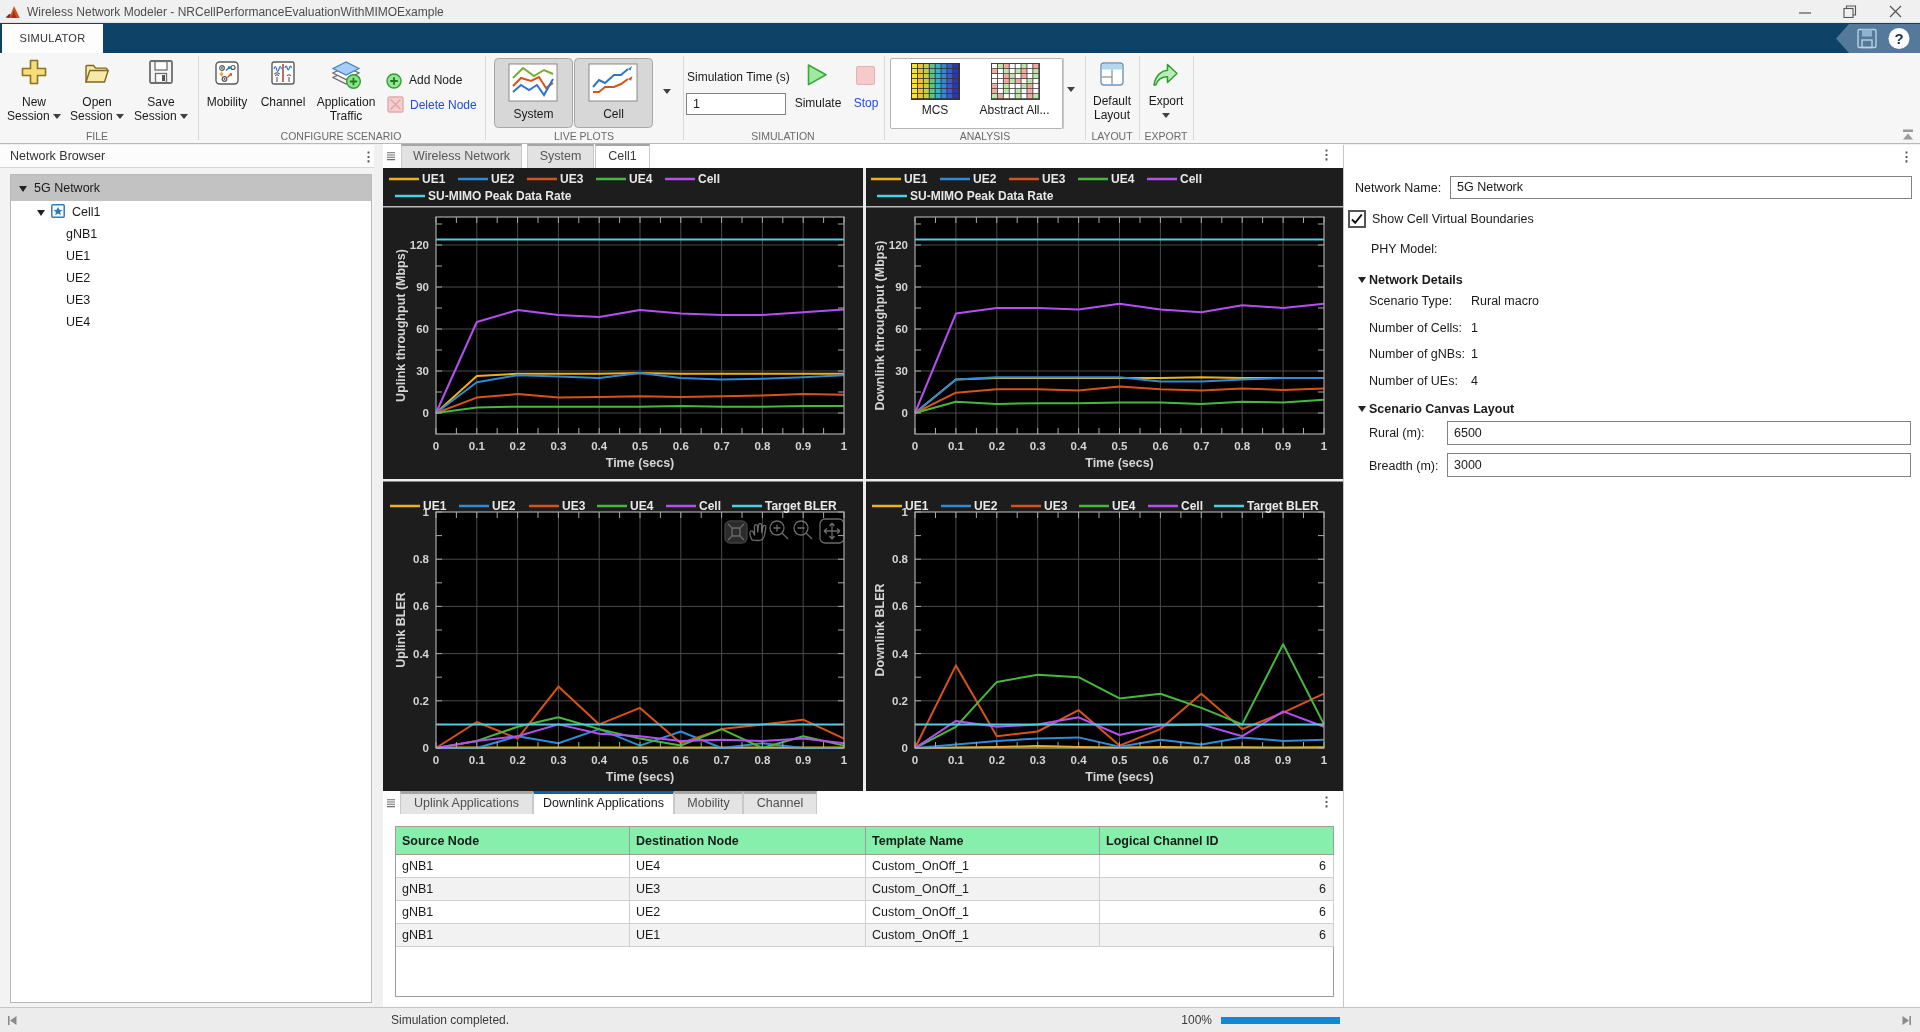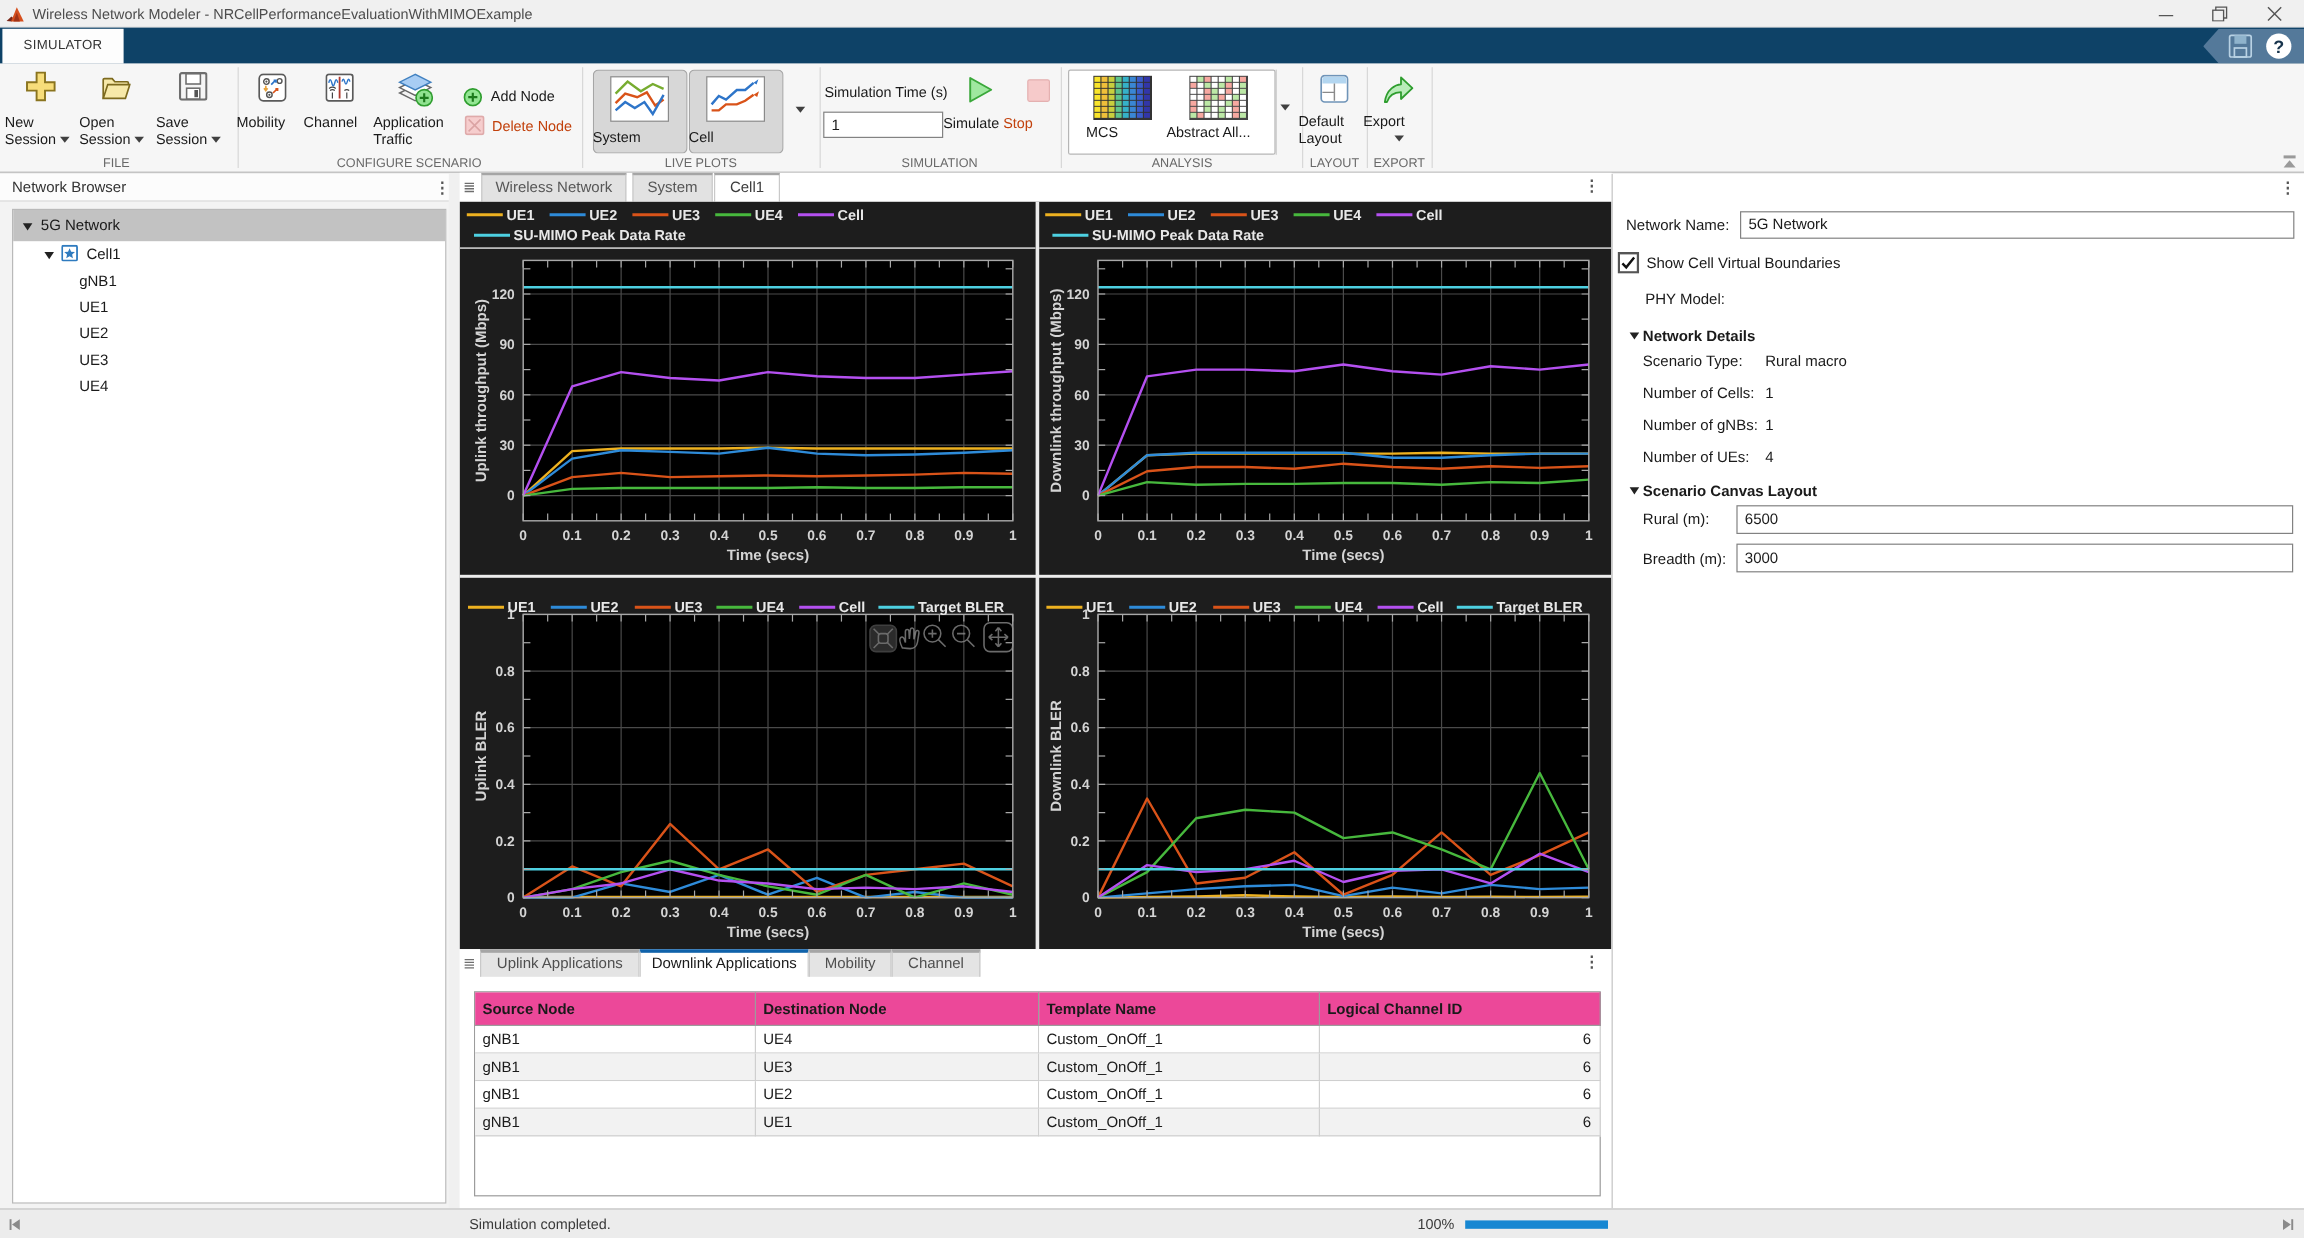--- a/index.html
+++ b/index.html
@@ -5,39 +5,39 @@
 html,body{width:1920px;height:1032px;overflow:hidden}
 body{font-family:"Liberation Sans",sans-serif;background:#f0f0f0;position:relative}
 .abs{position:absolute}
 #titlebar{left:0;top:0;width:1920px;height:23px;background:#f0f0f0;border-bottom:1px solid #e2e2e2}
 #title-text{left:27px;top:5px;font-size:12px;color:#4d4d4d}
 #bluestrip{left:0;top:23px;width:1920px;height:30px;background:#0e4267}
 #simtab{left:2px;top:24px;width:101px;height:29px;background:#fdfdfd;color:#333;font-size:11px;text-align:center;line-height:29px;letter-spacing:.3px}
 #ribbon{left:0;top:53px;width:1920px;height:91px;background:#f6f6f6;border-bottom:1px solid #b9b9b9}
 .seclab{position:absolute;top:77px;font-size:10.5px;color:#696969;width:200px;text-align:center}
 .secdiv{position:absolute;top:3px;height:84px;width:1px;background:#d8d8d8}
-.blabel{position:absolute;font-size:12px;color:#1a1a1a;text-align:left;white-space:nowrap}
-.gray{color:#c2410c}
+.blabel{position:absolute;font-size:12px;color:#1a1a1a;text-align:center;white-space:nowrap}
+.gray{color:#1d4ed8}
 caret, .caret{display:inline-block;width:0;height:0;border-left:4px solid transparent;border-right:4px solid transparent;border-top:5px solid #404040;vertical-align:middle}
 .panelhead{background:#fcfcfc;border-bottom:1px solid #d7d7d7;font-size:12.5px;color:#333}
 .dots3{position:absolute;color:#555;font-size:13px;font-weight:bold;letter-spacing:0}
 #leftpanel{left:0;top:145px;width:374px;height:862px;background:#f3f3f3}
 #tree{position:absolute;left:10px;top:29px;width:362px;height:829px;background:#fff;border:1px solid #b9b9b9;font-size:12.5px;color:#1a1a1a}
 .trow{position:relative;height:22px;line-height:22px}
 .trow.first{height:26px;line-height:26px}
 .tri-d{display:inline-block;width:0;height:0;border-left:4.5px solid transparent;border-right:4.5px solid transparent;border-top:6px solid #222}
 #centertabs{left:383px;top:144px;width:960px;height:24px;background:#fff}
 .ctab{position:absolute;top:0;height:24px;border-top:2px solid #a5a5a5;background:#e2e2e2;border-left:1px solid #c9c9c9;border-right:1px solid #c9c9c9;font-size:12.5px;color:#575757;text-align:center;line-height:21px}
 .ctab.active{background:#fff;color:#3c3c3c}
 #bottomtabs{left:383px;top:791px;width:960px;height:24px;background:#fff}
 .btab{position:absolute;top:0;height:23px;border-top:3px solid #a5a5a5;background:#e4e4e4;border-left:1px solid #c9c9c9;border-right:1px solid #c9c9c9;font-size:12.5px;color:#4f4f4f;text-align:center;line-height:19px}
 .btab.active{background:#fff;border-top:3px solid #0f62aa;color:#1a1a1a}
 #tablearea{left:383px;top:815px;width:960px;height:192px;background:#fff}
 #dtable{position:absolute;left:12px;top:11px;width:939px;height:171px;border:1px solid #9c9c9c}
-.th{position:absolute;height:28px;border-right:1px solid #9c9c9c;border-bottom:1px solid #9c9c9c;font-weight:bold;font-size:12.5px;color:#1a1a1a;line-height:28px;padding-left:6px;background:#ec4899}
+.th{position:absolute;height:28px;border-right:1px solid #9c9c9c;border-bottom:1px solid #9c9c9c;font-weight:bold;font-size:12.5px;color:#1a1a1a;line-height:28px;padding-left:6px;background:#86efac}
 .td{position:absolute;height:23px;border-right:1px solid #cfcfcf;border-bottom:1px solid #cfcfcf;font-size:12.5px;color:#1a1a1a;line-height:23px;padding-left:6px}
 #rightpanel{left:1343px;top:145px;width:577px;height:862px;background:#fff;border-left:1px solid #c6c6c6}
 .rlab{position:absolute;font-size:12.5px;color:#1a1a1a}
 .rinput{position:absolute;background:#fff;border:1px solid #828282;font-size:12.5px;color:#1a1a1a;padding-left:6px;line-height:21px}
 #statusbar{left:0;top:1007px;width:1920px;height:25px;background:#ececec;border-top:1px solid #c4c4c4;font-size:12px;color:#3a3a3a}
 </style></head>
 <body>
 <div id="titlebar" class="abs">
     <svg class="abs" style="left:5px;top:5px" width="16" height="14" viewBox="0 0 16 14">
       <path d="M0.5 12.5 L4.5 8.8 L6.8 10.6 L4.6 13 z" fill="#7a2818"></path>

